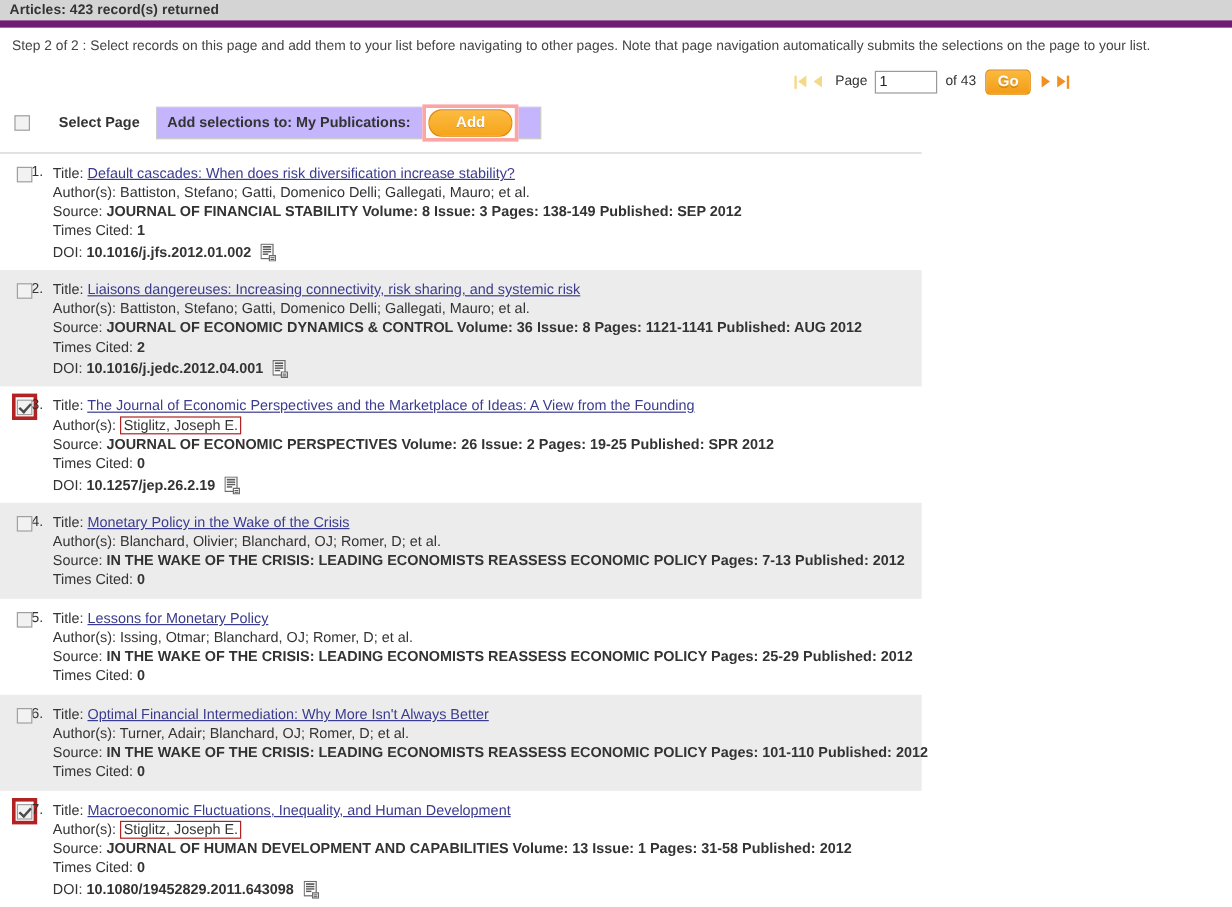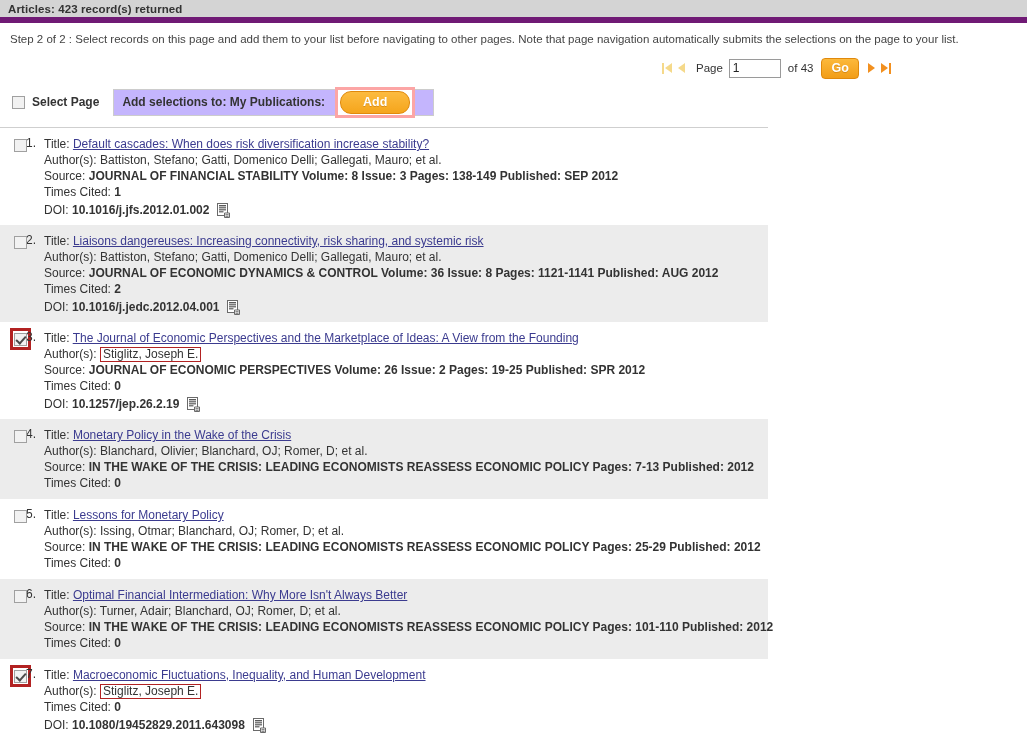--- a/index.html
+++ b/index.html
@@ -121,21 +121,21 @@
     left: 3px; top: 0px;
     width: 4px; height: 8px;
     border: solid #4a4a4a;
     border-width: 0 2px 2px 0;
     transform: rotate(42deg);
   }
   .select-page-label {
     font-size: 12px;
     color: #333;
     font-weight: bold;
-    margin-left: 7px;
+    margin-left: 24px;
   }
   .addbox {
     margin-left: 14px;
     border: 1px solid #cccccc;
     height: 27px;
     display: flex;
     align-items: center;
     padding: 0 8px 0 8px;
     background: #c4b5fd;
   }
@@ -388,20 +388,21 @@
         <div class="rec-line"><span class="lbl">Source:</span> <span class="strong">IN THE WAKE OF THE CRISIS: LEADING ECONOMISTS REASSESS ECONOMIC POLICY Pages: 101-110 Published: 2012</span></div>
         <div class="rec-line"><span class="lbl">Times Cited:</span> <span class="strong">0</span></div>
       </div>
     </div>
     <div class="record">
       <div class="rec-cb-col"><span class="cb-hl"><span class="cb checked"></span></span></div>
       <div class="rec-num">7.</div>
       <div class="rec-body">
         <div class="rec-line"><span class="lbl">Title:</span> <a class="rec-title-link">Macroeconomic Fluctuations, Inequality, and Human Development</a></div>
         <div class="rec-line"><span class="lbl">Author(s):</span> <span class="author-hl"><span>Stiglitz, Joseph E.</span></span></div>
+        <div class="rec-line"><span class="lbl">Source:</span> <span class="strong">JOURNAL OF HUMAN DEVELOPMENT AND CAPABILITIES Volume: 13 Issue: 1 Pages: 31-58 Published: 2012</span></div>
         <div class="rec-line"><span class="lbl">Times Cited:</span> <span class="strong">0</span></div>
         <div class="doi-line">
           <span><span class="lbl">DOI:</span> <span class="strong">10.1080/19452829.2011.643098</span></span>
           <span class="doc-icon">
             <svg class="doc" width="13" height="15" viewBox="0 0 13 15">
               <rect x="0.5" y="0.5" width="10" height="12" fill="#ffffff" stroke="#6a6a6a"></rect>
               <rect x="2" y="2" width="7" height="1.4" fill="#5a5a5a"></rect>
               <rect x="2" y="4.2" width="7" height="1.2" fill="#5a5a5a"></rect>
               <rect x="2" y="6.2" width="7" height="1.2" fill="#5a5a5a"></rect>
               <rect x="2" y="8.2" width="4.5" height="1.2" fill="#5a5a5a"></rect>

